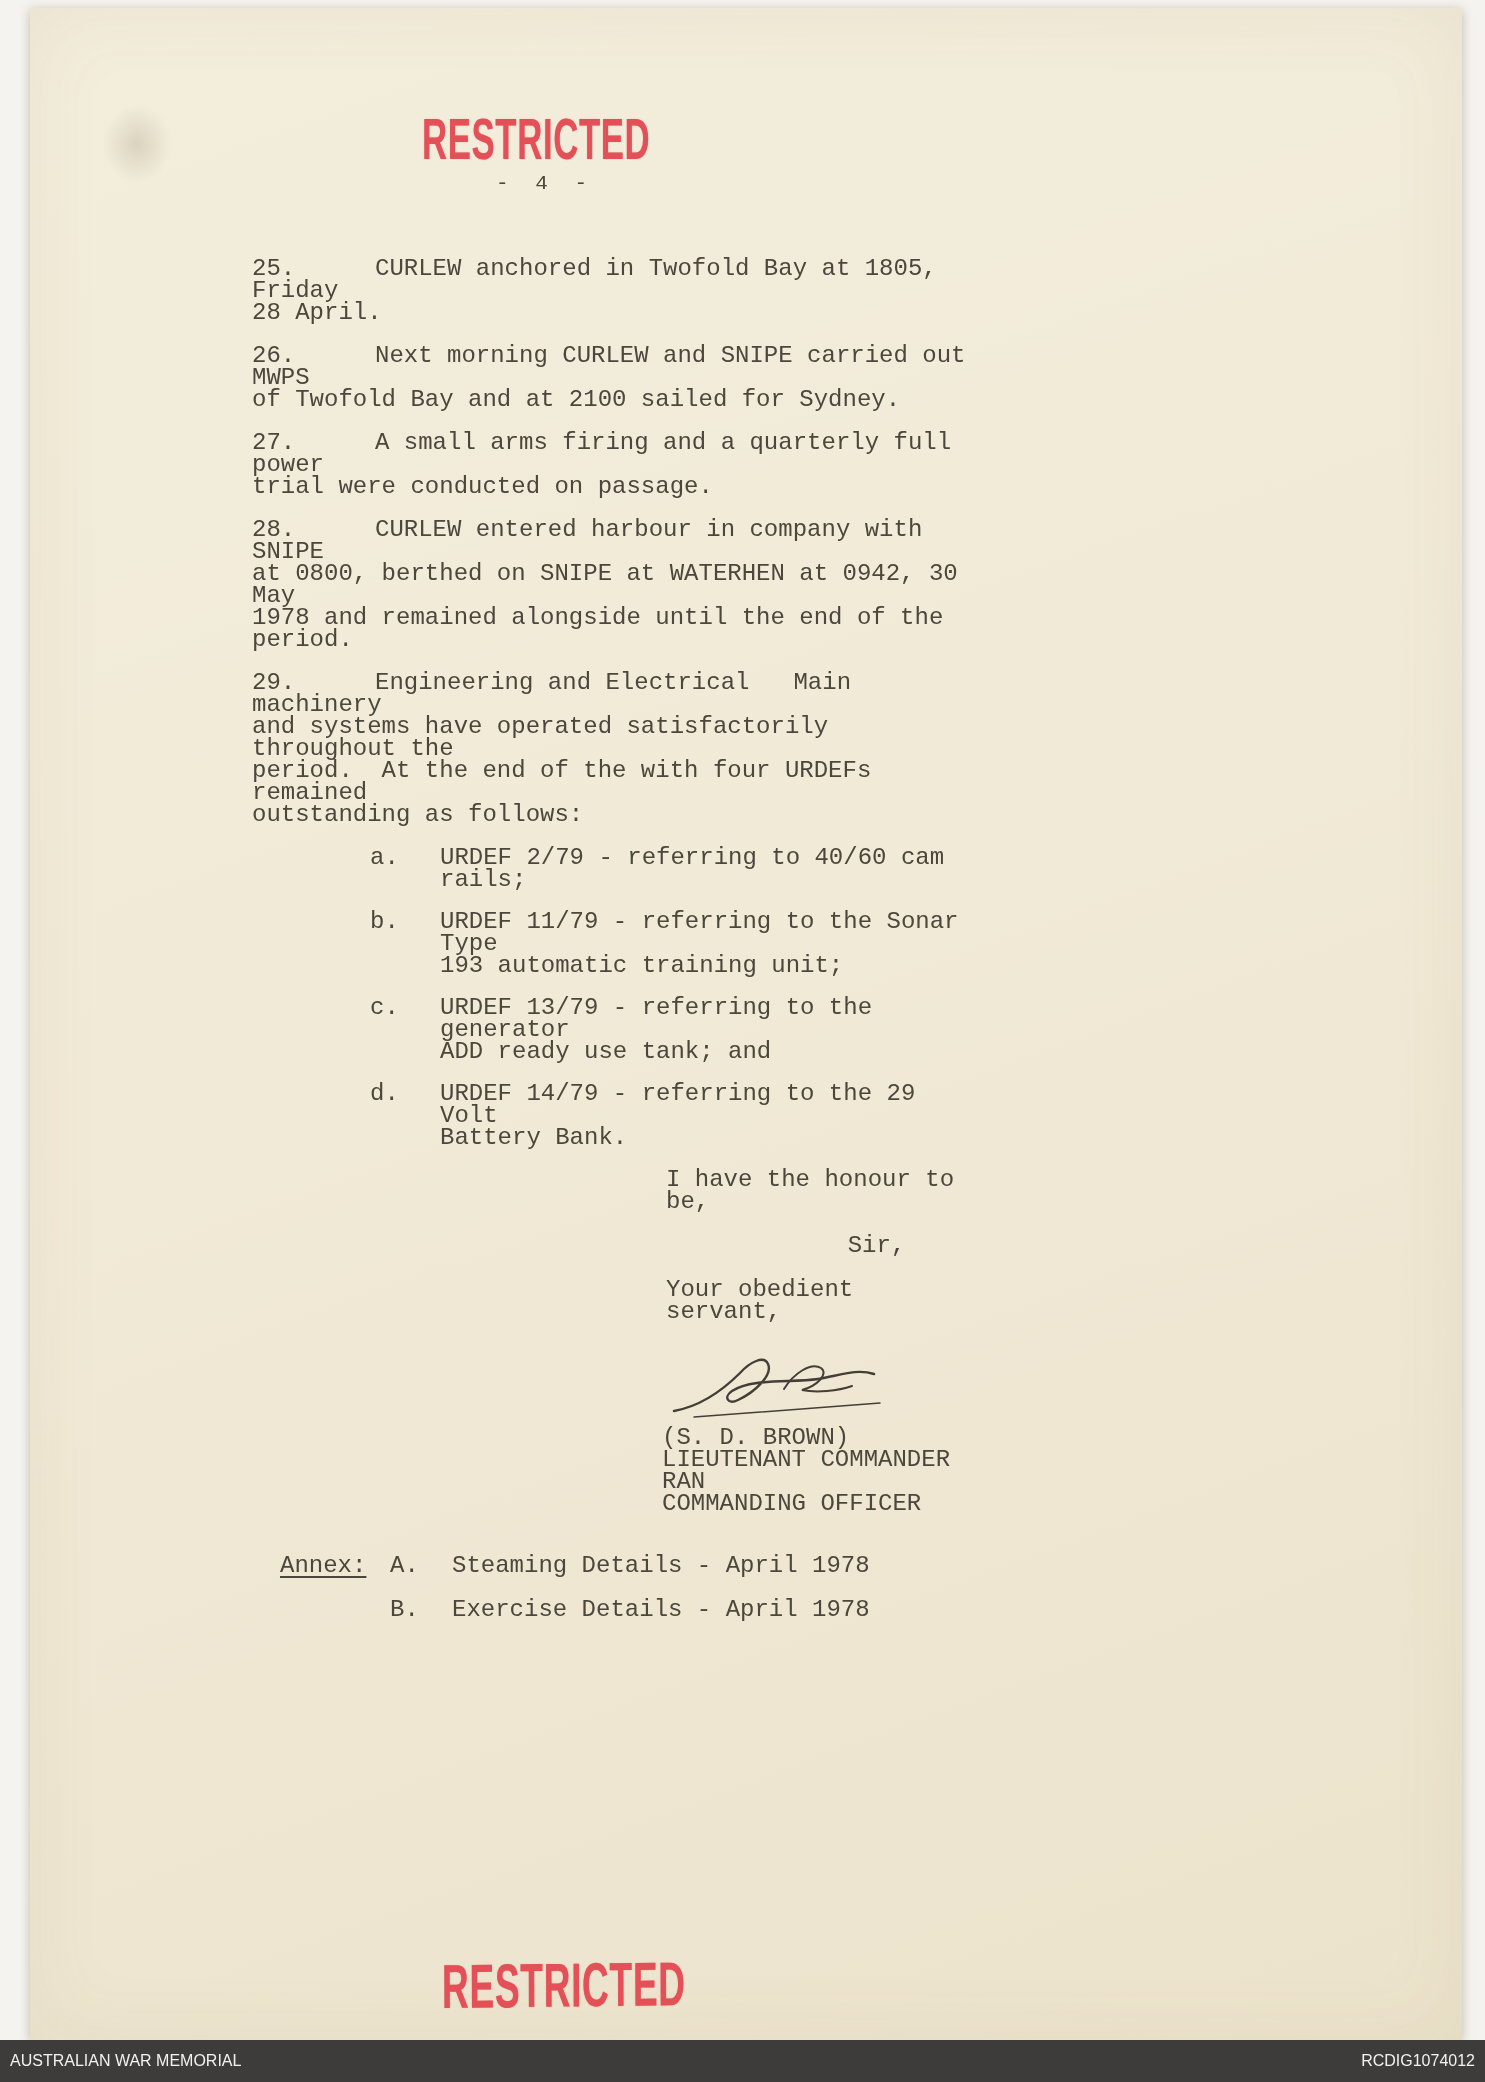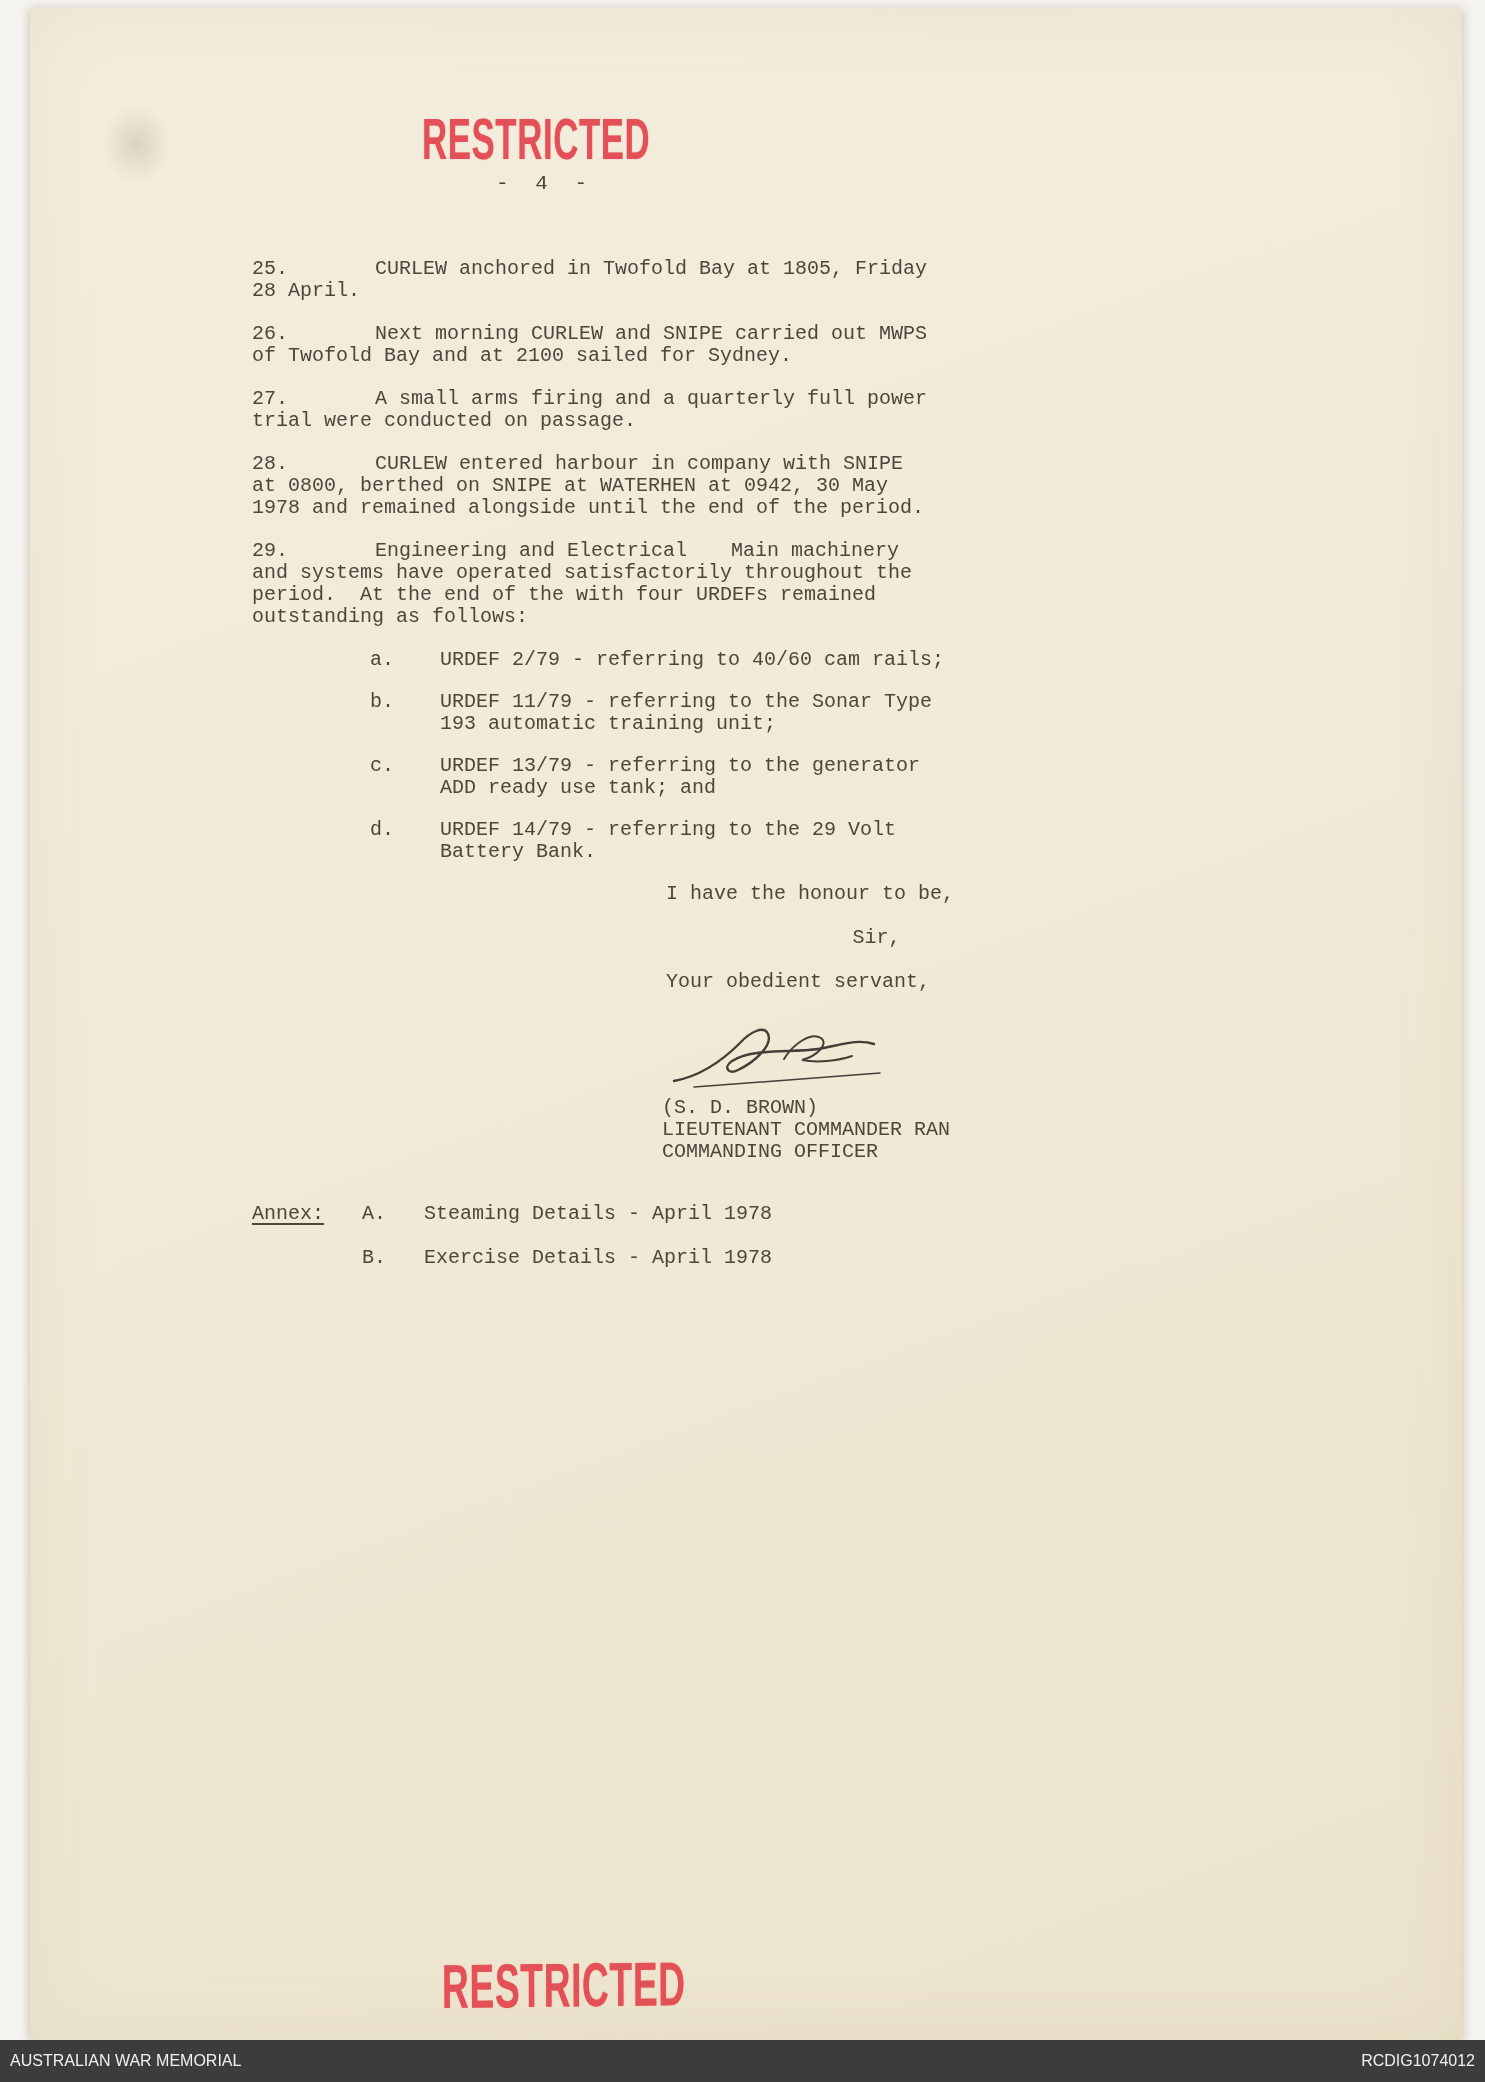--- a/index.html
+++ b/index.html
@@ -33,37 +33,37 @@
     text-shadow:0 0 1.5px rgba(227,69,78,.55);
   }
   .stamp-top{left:392px;top:102px;font-size:58px;}
   .stamp-bottom{left:412px;top:1948px;font-size:62px;transform:scaleX(.6) rotate(-.4deg);}
   .page-num{
     position:absolute;left:466px;top:164px;
     font-size:21px;letter-spacing:7px;color:var(--ink-color);
   }
   .content{
     position:absolute;left:222px;top:250px;width:726px;
-    font-size:20px;line-height:22px;color:var(--ink-color);
+    font-size:24px;line-height:22px;color:var(--ink-color);
   }
   .para{margin:0 0 21px 0;}
   .pnum{display:inline-block;width:123px;vertical-align:top;}
   .ptext,.item-text,.annex-text{white-space:pre-wrap;}
   .pheading{text-underline-offset:4px;margin-top:9px;}
   .hgap{display:inline-block;width:44px;}
   .urdef{display:flex;margin:0 0 20px 118px;}
   .item-letter{flex:0 0 70px;}
   .closing-line{margin:0 0 22px 414px;}
   .closing-line.first{margin-top:10px;}
   .closing-line.sir{margin-left:523px;text-align:center;}
   .sig-block{margin:14px 0 0 410px;}
   .signature{display:block;margin:0 0 -4px 6px;}
   .annex{margin-top:40px;}
   .annex-row{display:flex;margin-bottom:22px;}
-  .annex-label{flex:0 0 110px;}
+  .annex-label{flex:0 0 110px;margin-left:28px;}
   .annex-label.underlined{text-decoration:underline;text-underline-offset:4px;}
   .annex-letter{flex:0 0 62px;}
   .footer{
     position:absolute;left:0;bottom:0;width:1485px;height:42px;
     background:var(--footer-bg);color:var(--footer-text);
     display:flex;justify-content:space-between;align-items:center;
     padding:0 10px;font-family:"Liberation Sans",sans-serif;font-size:16px;
   }
 </style>
 </head>

